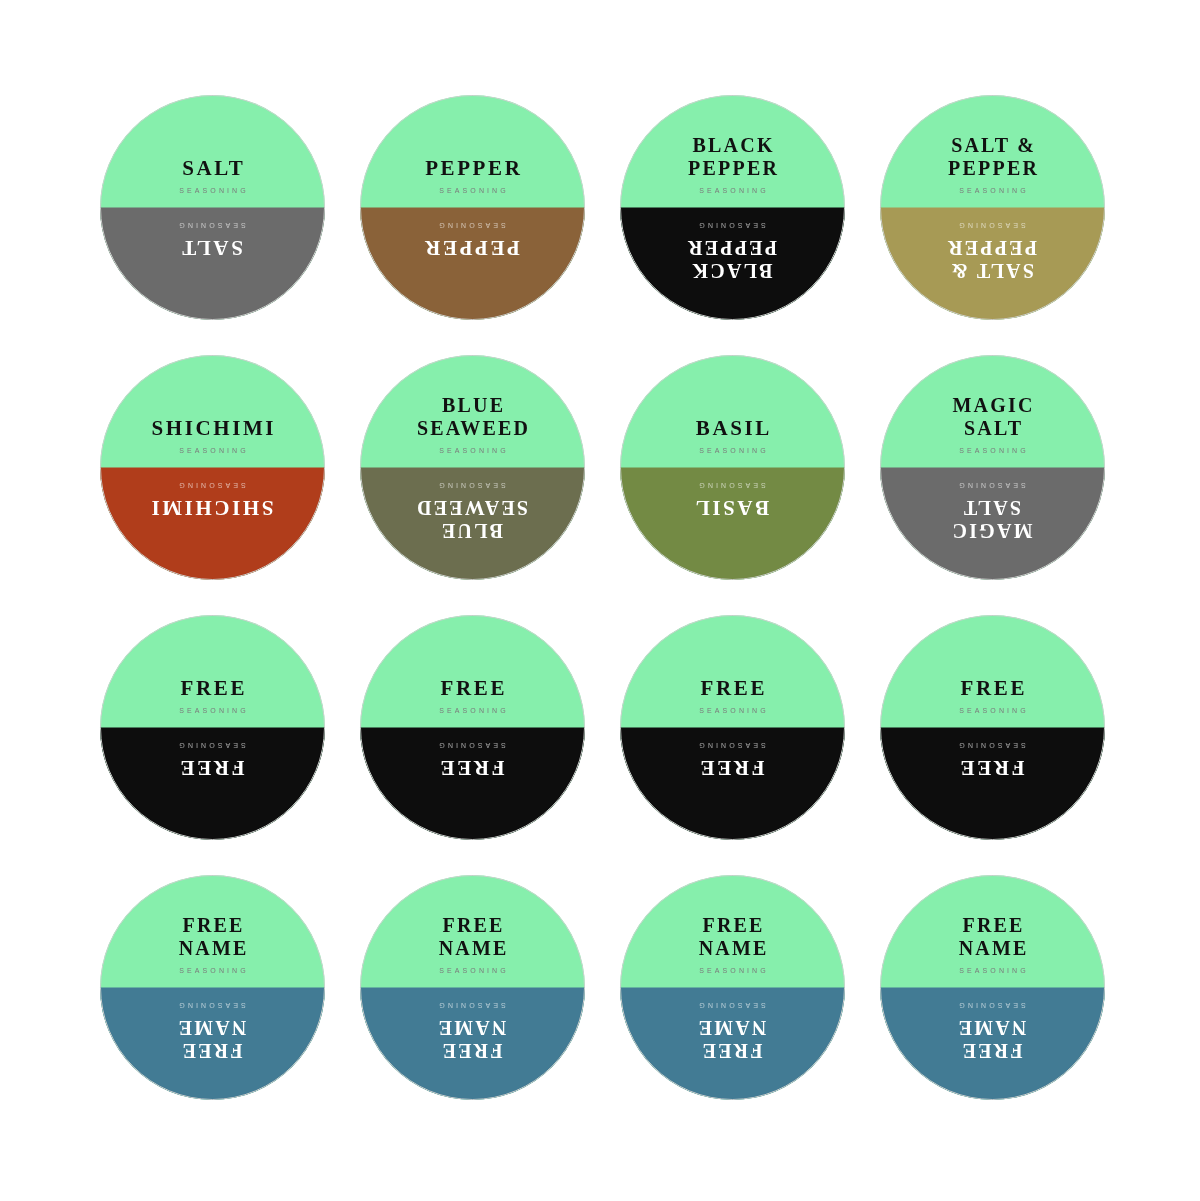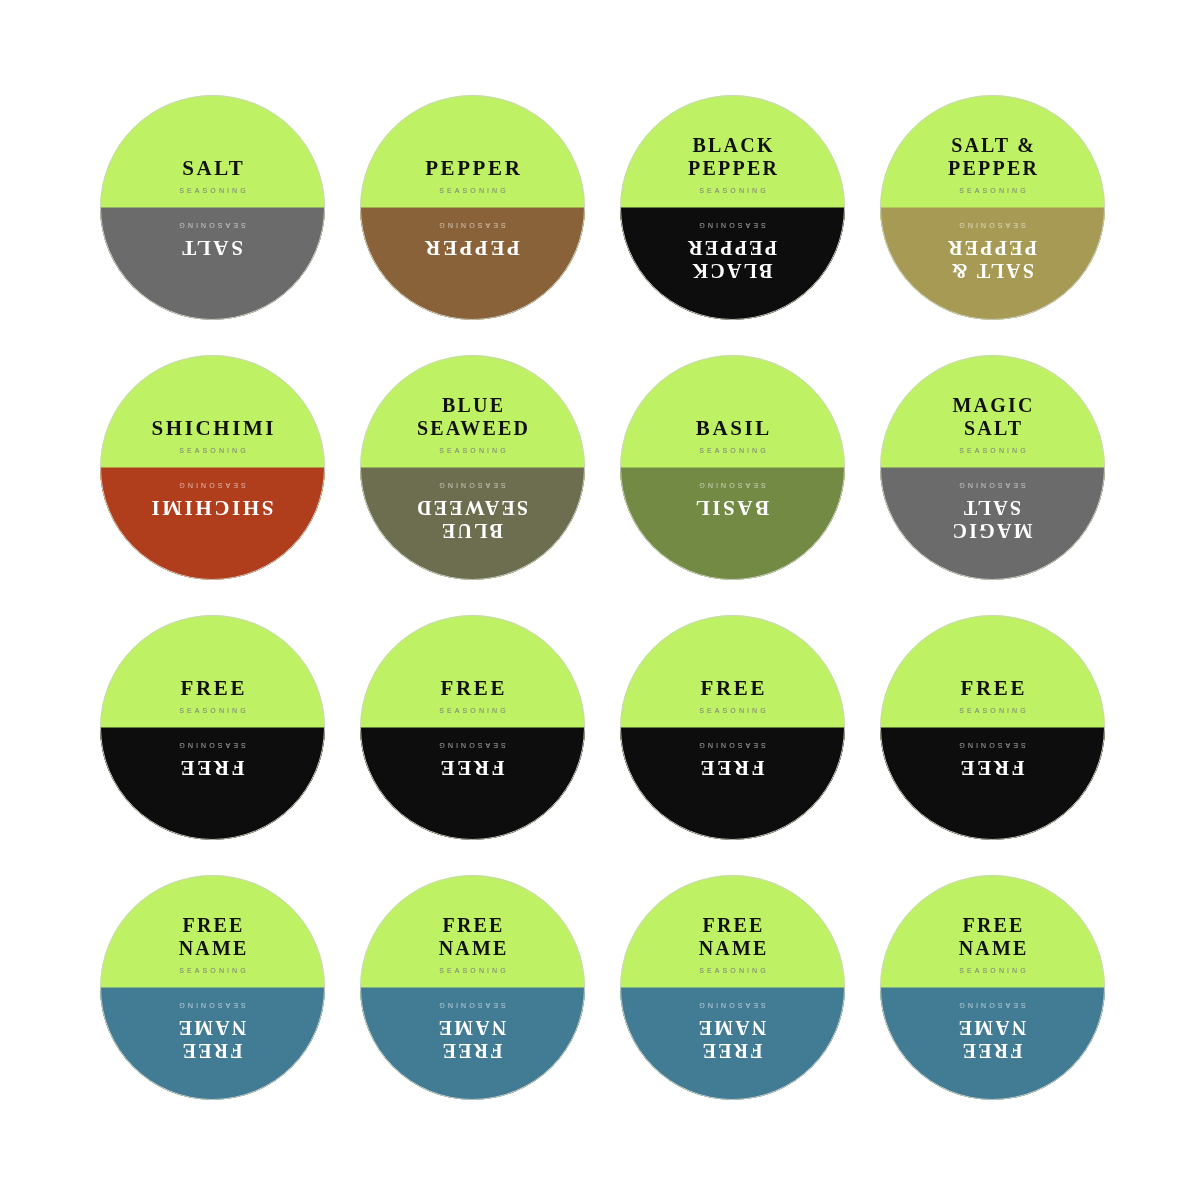--- a/index.html
+++ b/index.html
@@ -34,21 +34,21 @@
     row-gap: 35px;
   }
 
   
   .label {
     position: relative;
     width: 225px;
     height: 225px;
     border-radius: 50%;
     overflow: hidden;
-    background: #bef264;
+    background: #86efac;
   }
 
   
   .label-ring {
     position: absolute;
     inset: 0;
     border-radius: 50%;
     border: 1px solid #cfcfcf;
     box-sizing: border-box;
     pointer-events: none;

